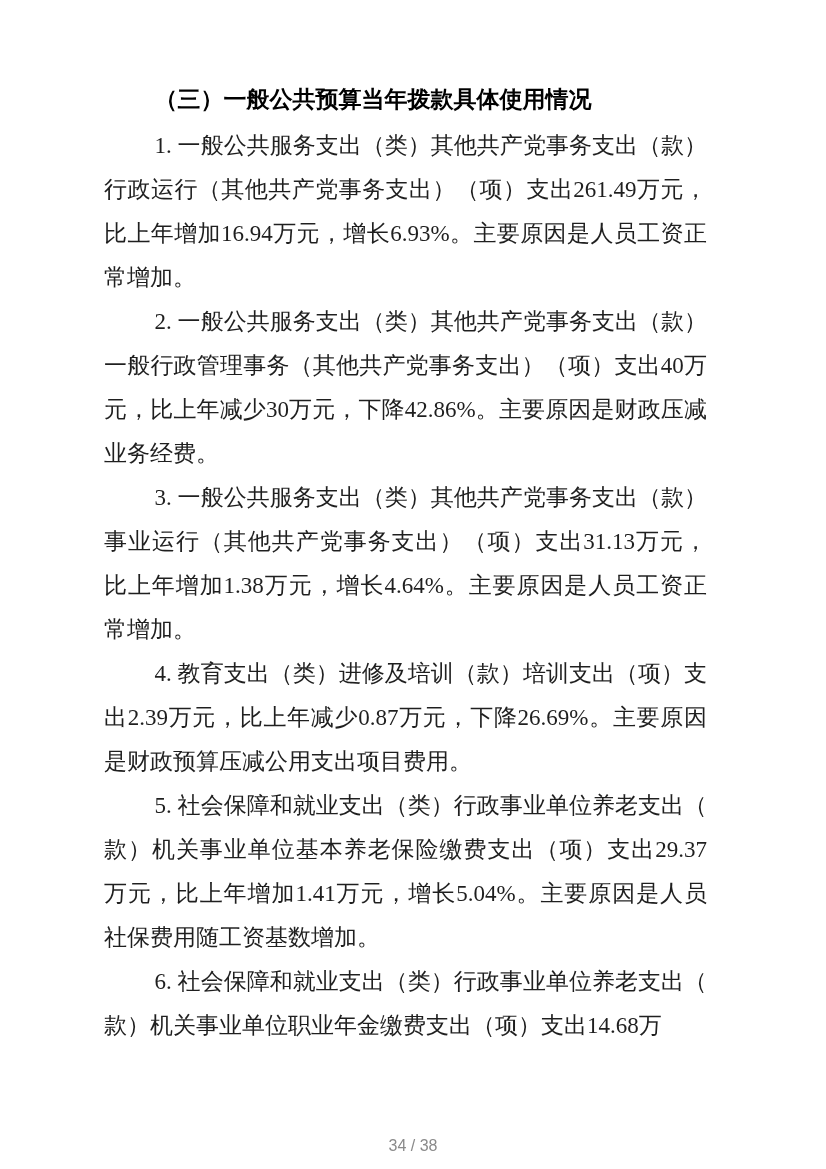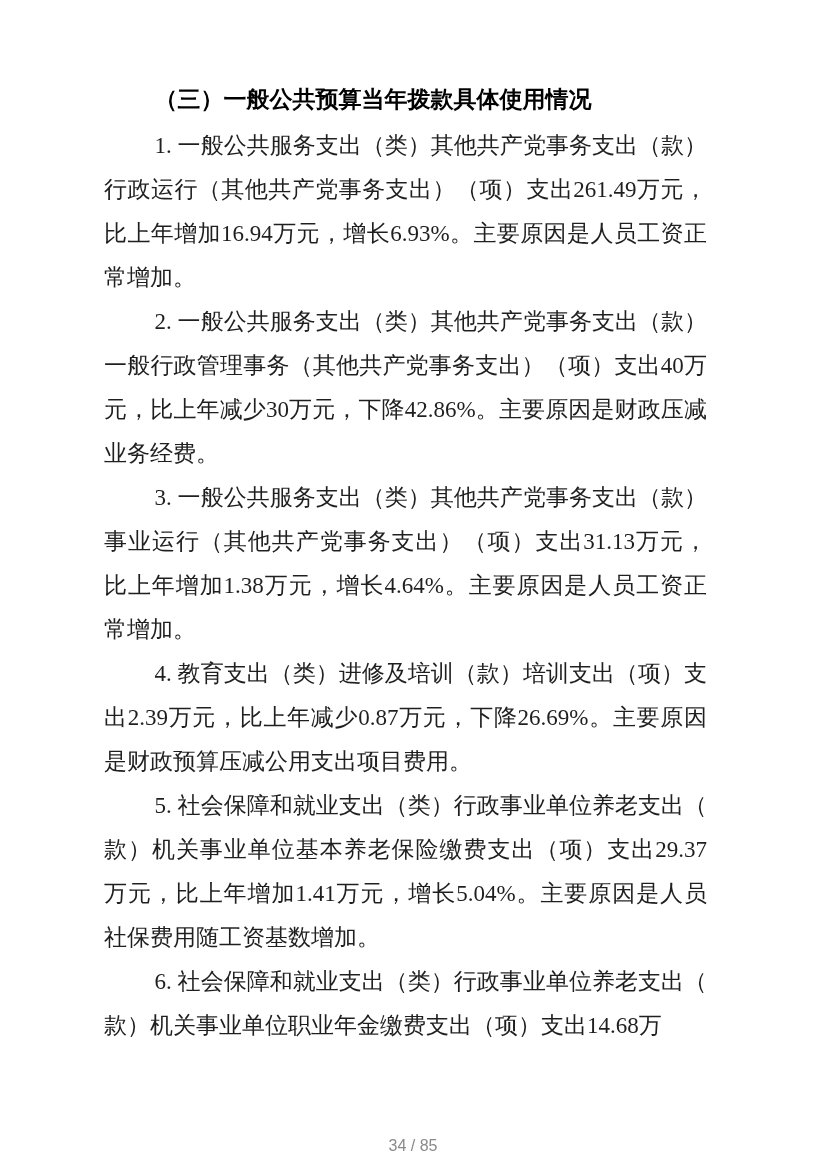--- a/index.html
+++ b/index.html
@@ -71,15 +71,15 @@
 
   <div class="content">
     <p>1. 一般公共服务支出（类）其他共产党事务支出（款）行政运行（其他共产党事务支出）（项）支出261.49万元，比上年增加16.94万元，增长6.93%。主要原因是人员工资正常增加。</p>
     <p>2. 一般公共服务支出（类）其他共产党事务支出（款）一般行政管理事务（其他共产党事务支出）（项）支出40万元，比上年减少30万元，下降42.86%。主要原因是财政压减业务经费。</p>
     <p>3. 一般公共服务支出（类）其他共产党事务支出（款）事业运行（其他共产党事务支出）（项）支出31.13万元，比上年增加1.38万元，增长4.64%。主要原因是人员工资正常增加。</p>
     <p>4. 教育支出（类）进修及培训（款）培训支出（项）支出2.39万元，比上年减少0.87万元，下降26.69%。主要原因是财政预算压减公用支出项目费用。</p>
     <p>5. 社会保障和就业支出（类）行政事业单位养老支出（款）机关事业单位基本养老保险缴费支出（项）支出29.37万元，比上年增加1.41万元，增长5.04%。主要原因是人员社保费用随工资基数增加。</p>
     <p>6. 社会保障和就业支出（类）行政事业单位养老支出（款）机关事业单位职业年金缴费支出（项）支出14.68万</p>
   </div>
 
-  <div class="footer">34 / 85</div>
+  <div class="footer">34 / 38</div>
 
 </div>
 
 </body></html>

